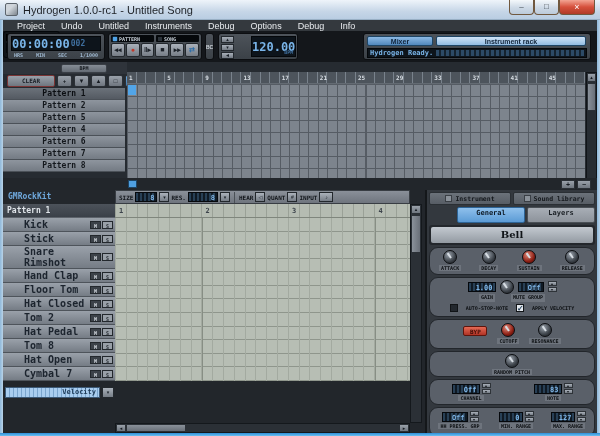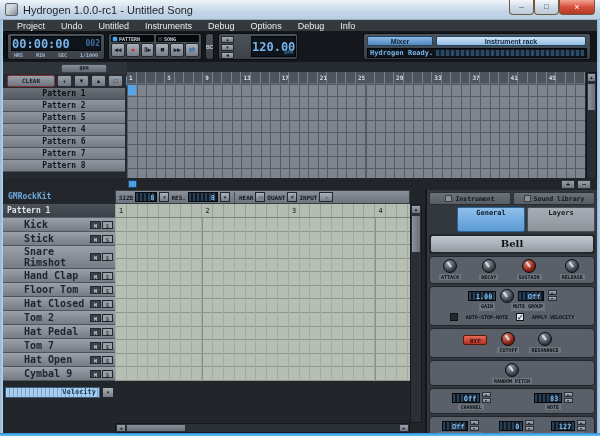--- a/index.html
+++ b/index.html
@@ -23,21 +23,21 @@
   
   .menubar{position:absolute;left:3px;top:20px;width:594px;height:11px;background:#34393e;
     display:flex;align-items:center;padding-left:6px;}
   .menu-item{font-size:9px;color:#e8ebee;padding:0 8px;}
 
   
   .toolbar{position:absolute;left:3px;top:31px;width:594px;height:31px;background:#14171b;}
   .tb-panel{position:absolute;background:linear-gradient(#4d535a,#3b4147);border:1px solid #0c0e11;border-radius:3px;}
   .lcd{background:#0d141b;border:1px solid #04070a;color:#79b4e8;font-family:"DejaVu Sans Mono",monospace;font-weight:bold;}
   .time-panel{left:4px;top:2px;width:98px;height:27px;padding:2px 3px;}
-  .time-lcd{height:15px;display:flex;align-items:center;justify-content:space-between;font-size:12px;}
+  .time-lcd{height:15px;display:flex;align-items:center;justify-content:flex-start;font-size:12px;}
   .time-ms{font-size:8px;color:#3f6f9e;margin-left:1px;}
   .time-labels{display:flex;justify-content:space-between;padding:1px 3px 0 3px;
     font-size:5px;font-weight:bold;color:#9fb8d0;font-family:"DejaVu Sans Mono",monospace;}
   .transport{left:105px;top:2px;width:94px;height:27px;padding:1px 2px;}
   .mode-row{display:flex;gap:2px;height:7px;margin-bottom:1px;}
   .mode-strip{flex:1;background:#05080b;display:flex;align-items:center;padding:0 2px;border-radius:1px;}
   .led{width:4px;height:4px;margin-right:2px;background:#2a3138;}
   .led.on{background:#4fa3e8;box-shadow:0 0 2px #4fa3e8;}
   .mode-strip span{font-size:5px;font-weight:bold;color:#c9d1d9;font-family:"DejaVu Sans Mono",monospace;}
   .tbtns{display:flex;gap:1px;}
@@ -158,29 +158,29 @@
   .pe-hthumb{width:60px;height:8px;background:linear-gradient(#8a919a,#696f78);border:1px solid #2b3036;}
 
   
   .rack{position:absolute;left:425px;top:190px;width:172px;height:243px;background:#33383e;
     border-left:2px solid #14171a;padding:2px;}
   .rk-tabs{display:flex;gap:2px;height:13px;}
   .rk-tab{flex:1;background:linear-gradient(#6b727a,#575d65);border:1px solid #2a2f34;border-radius:2px;
     display:flex;align-items:center;justify-content:center;gap:3px;
     font-size:6.5px;font-weight:bold;color:#14181c;font-family:"DejaVu Sans Mono",monospace;}
   .rk-tab i{width:7px;height:7px;background:#8a9199;border:1px solid #3a3f45;}
-  .rk-subtabs{display:flex;gap:2px;height:25px;margin-top:2px;padding-left:28px;}
+  .rk-subtabs{display:flex;gap:2px;height:16px;margin-top:2px;padding-left:28px;}
   .rk-subtab{flex:1;border-radius:2px;text-align:center;font-size:7px;font-weight:bold;line-height:10px;
     font-family:"DejaVu Sans Mono",monospace;}
   .rk-subtab.general{background:linear-gradient(#8fc0ec,#5b9bd5);border:1px solid #2d6496;color:#0e1a26;}
   .rk-subtab.layers{background:linear-gradient(#a8aeb6,#8d939b);border:1px solid #4a5056;color:#1a1f24;}
   .rk-name-outer{height:20px;margin-top:2px;background:#23272c;border-radius:3px;padding:2px;}
   .rk-name{height:100%;background:linear-gradient(#c3c9d0,#939aa2);border-radius:2px;text-align:center;
     font-family:"DejaVu Serif",serif;font-size:10px;font-weight:bold;color:#101418;line-height:16px;}
-  .rk-section{margin-top:2px;background:#5a6069;border:1px solid #22262b;border-radius:4px;position:relative;}
+  .rk-section{margin-top:2px;background:#5a6069;border:1px solid #22262b;border-radius:9px;position:relative;}
   .knobwrap{display:flex;flex-direction:column;align-items:center;}
   .knob{width:14px;height:14px;border-radius:50%;position:relative;border:1px solid #0c0e11;
     background:radial-gradient(circle at 38% 32%,#9aa2ac,#3c4249 60%,#16191d);}
   .knob::after{content:"";position:absolute;left:5.5px;top:1px;width:2px;height:6px;background:#d7dde3;
     transform-origin:50% 100%;transform:rotate(-35deg);}
   .knob.red{background:radial-gradient(circle at 38% 32%,#e08a7a,#8c1f14 60%,#3c0b06);}
   .rk-label{margin-top:1px;background:#6e747d;padding:0 2px;font-size:5px;font-weight:bold;color:#0d1013;
     font-family:"DejaVu Sans Mono",monospace;white-space:nowrap;}
   .s-adsr{height:28px;display:flex;justify-content:space-around;align-items:flex-start;padding-top:2px;}
   .s-gain{height:40px;padding-top:2px;}
@@ -422,31 +422,31 @@
           <span class="inst-name">Tom 2</span>
           <div class="ms-btn m">M</div>
           <div class="ms-btn s">S</div>
         </div>
         <div class="inst-row">
           <span class="inst-name">Hat Pedal</span>
           <div class="ms-btn m">M</div>
           <div class="ms-btn s">S</div>
         </div>
         <div class="inst-row">
-          <span class="inst-name">Tom 7</span>
+          <span class="inst-name">Tom 8</span>
           <div class="ms-btn m">M</div>
           <div class="ms-btn s">S</div>
         </div>
         <div class="inst-row">
           <span class="inst-name">Hat Open</span>
           <div class="ms-btn m">M</div>
           <div class="ms-btn s">S</div>
         </div>
         <div class="inst-row">
-          <span class="inst-name">Cymbal 9</span>
+          <span class="inst-name">Cymbal 7</span>
           <div class="ms-btn m">M</div>
           <div class="ms-btn s">S</div>
         </div>
       </div>
     <div class="pe-grid"></div>
     <div class="pe-vscroll">
       <div class="scroll-btn">▴</div>
       <div class="pe-vthumb"></div>
     </div>
     <div class="vel-lcd">Velocity</div>

